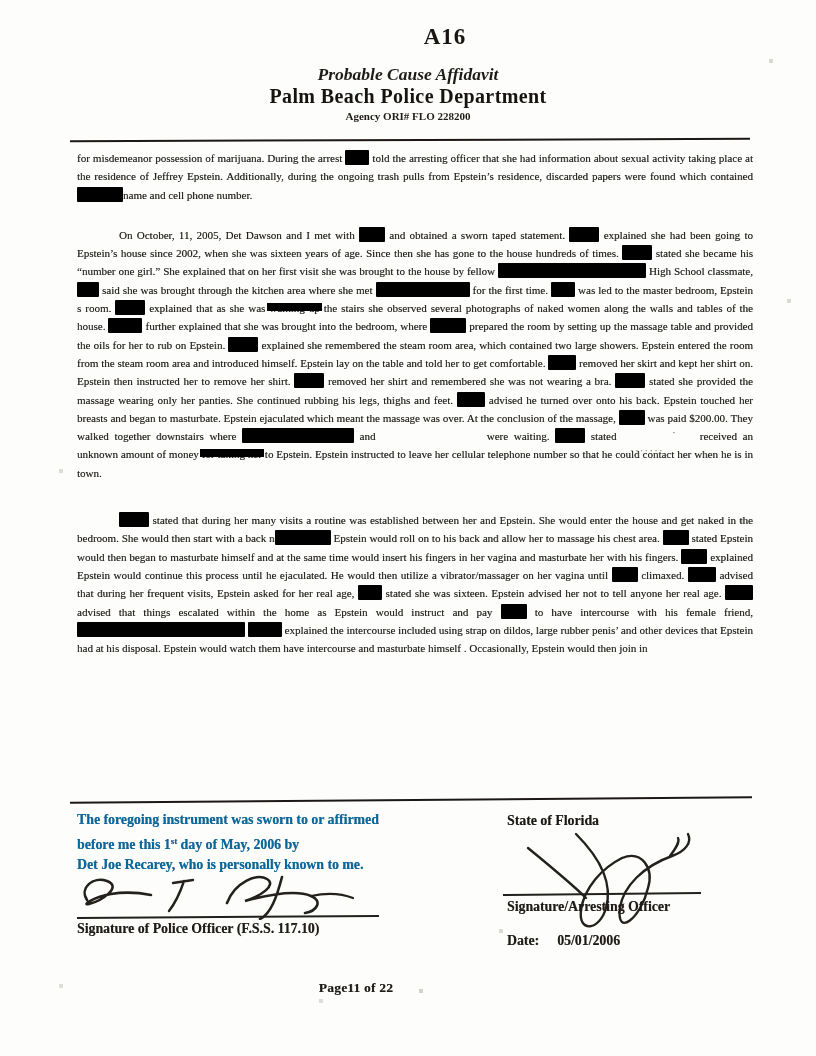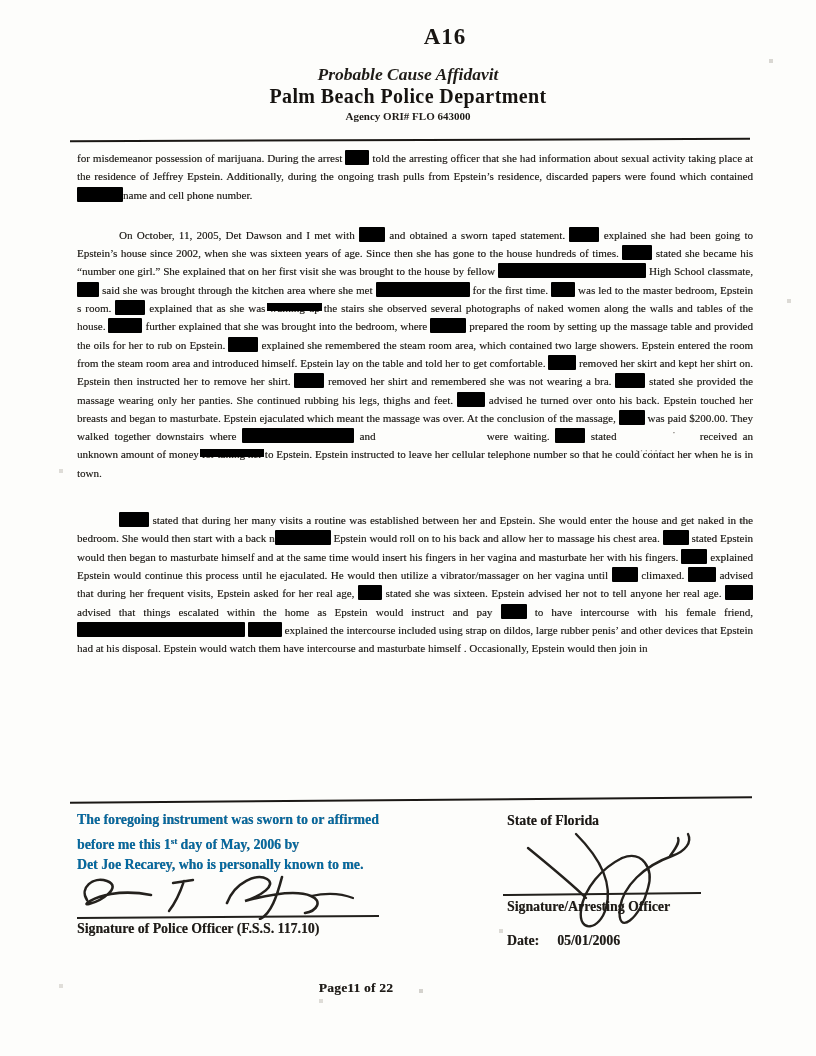--- a/index.html
+++ b/index.html
@@ -69,21 +69,21 @@
 </style>
 </head>
 <body>
 
 <div class="page">
   <div class="specks"></div>
 
   <div class="hdr exhibit">A16</div>
   <div class="hdr dept">Palm Beach Police Department</div>
   <div class="hdr doc-title">Probable Cause Affidavit</div>
-  <div class="hdr agency">Agency ORI#  FLO 643000</div>
+  <div class="hdr agency">Agency ORI#  FLO 228200</div>
 
   <div class="rule rule-top"></div>
 
   <div class="body-text">
       <p class="para"><span class="run">for misdemeanor possession of marijuana. During the arrest </span><span class="redaction" style="width: 24px;"></span><span class="run"> told the arresting officer that she had information about sexual activity taking place at the residence of Jeffrey Epstein.  Additionally, during the ongoing trash pulls from Epstein’s residence, discarded papers were found which contained </span><span class="redaction" style="width: 46px;"></span><span class="run">name and cell phone number.</span></p>
       <p class="para indent"><span class="run">On October, 11, 2005, Det Dawson and I met with </span><span class="redaction" style="width: 26px;"></span><span class="run"> and obtained a sworn taped statement.  </span><span class="redaction" style="width: 30px;"></span><span class="run"> explained she had been going to Epstein’s house since 2002, when she was sixteen years of age.  Since then she has gone to the house hundreds of times.  </span><span class="redaction" style="width: 30px;"></span><span class="run"> stated she became his “number one girl.”  She explained that on her first visit she was brought to the house by fellow </span><span class="redaction" style="width: 148px;"></span><span class="run"> High School classmate,  </span><span class="redaction" style="width: 22px;"></span><span class="run"> said she was brought through the kitchen area where she met </span><span class="redaction" style="width: 94px;"></span><span class="run"> for the first time.  </span><span class="redaction" style="width: 24px;"></span><span class="run"> was led to the master bedroom, Epstein s room.  </span><span class="redaction" style="width: 30px;"></span><span class="run"> explained that as she was </span><span class="run overlay">walking up</span><span class="run"> the stairs she observed several photographs of naked women along the walls and tables of the house.  </span><span class="redaction" style="width: 34px;"></span><span class="run"> further explained that she was brought into the bedroom, where </span><span class="redaction" style="width: 36px;"></span><span class="run"> prepared the room by setting up the massage table and provided the oils for her to rub on Epstein.  </span><span class="redaction" style="width: 30px;"></span><span class="run"> explained she remembered the steam room area, which contained two large showers.   Epstein entered the room from the steam room area and introduced himself.  Epstein lay on the table and told her to get comfortable.  </span><span class="redaction" style="width: 28px;"></span><span class="run"> removed her skirt and kept her shirt on.  Epstein then instructed her to remove her shirt.  </span><span class="redaction" style="width: 30px;"></span><span class="run"> removed her shirt and remembered she was not wearing a bra.   </span><span class="redaction" style="width: 30px;"></span><span class="run"> stated she provided the massage wearing only her panties.  She continued rubbing his legs, thighs and feet.  </span><span class="redaction" style="width: 28px;"></span><span class="run"> advised he turned over onto his back.  Epstein touched her breasts and began to masturbate.  Epstein ejaculated which meant the massage  was over.  At the conclusion of the massage, </span><span class="redaction" style="width: 26px;"></span><span class="run"> was paid $200.00.  They walked together downstairs where </span><span class="redaction" style="width: 112px;"></span><span class="run"> and </span><span class="gap" style="width: 100px;"></span><span class="run"> were waiting.  </span><span class="redaction" style="width: 30px;"></span><span class="run"> stated </span><span class="gap dots" style="width: 72px;"></span><span class="run"> received an unknown amount of money </span><span class="run overlay">for taking her</span><span class="run"> to Epstein.  Epstein instructed to leave her cellular telephone number so that he could contact her when he is in town.</span></p>
       <p class="para indent"><span class="redaction" style="width: 30px;"></span><span class="run"> stated that during her many visits a routine was established between her and Epstein. She would enter the house and get naked in the bedroom.  She would then start with a back n</span><span class="redaction" style="width: 56px;"></span><span class="run">  Epstein would roll on to his back and allow her to massage his chest area.  </span><span class="redaction" style="width: 26px;"></span><span class="run"> stated Epstein would then began to masturbate himself and at the same time would insert his fingers in her vagina and masturbate her with his fingers.  </span><span class="redaction" style="width: 26px;"></span><span class="run"> explained Epstein would continue this process until he ejaculated.  He would then utilize a vibrator/massager on her vagina until </span><span class="redaction" style="width: 26px;"></span><span class="run"> climaxed.  </span><span class="redaction" style="width: 28px;"></span><span class="run"> advised that during her frequent visits, Epstein asked for her real age, </span><span class="redaction" style="width: 24px;"></span><span class="run"> stated she was sixteen. Epstein advised her not to tell anyone her real age.  </span><span class="redaction" style="width: 28px;"></span><span class="run"> advised that things escalated within the home as Epstein would instruct and pay </span><span class="redaction" style="width: 26px;"></span><span class="run"> to have intercourse with his female friend, </span><span class="redaction" style="width: 168px;"></span><span class="run">  </span><span class="redaction" style="width: 34px;"></span><span class="run"> explained the intercourse included using strap on dildos, large rubber penis’ and other devices that Epstein had at his disposal. Epstein would watch them have intercourse and masturbate himself .  Occasionally, Epstein would then join in</span></p>
     </div>
 
   <div class="rule rule-footer"></div>

